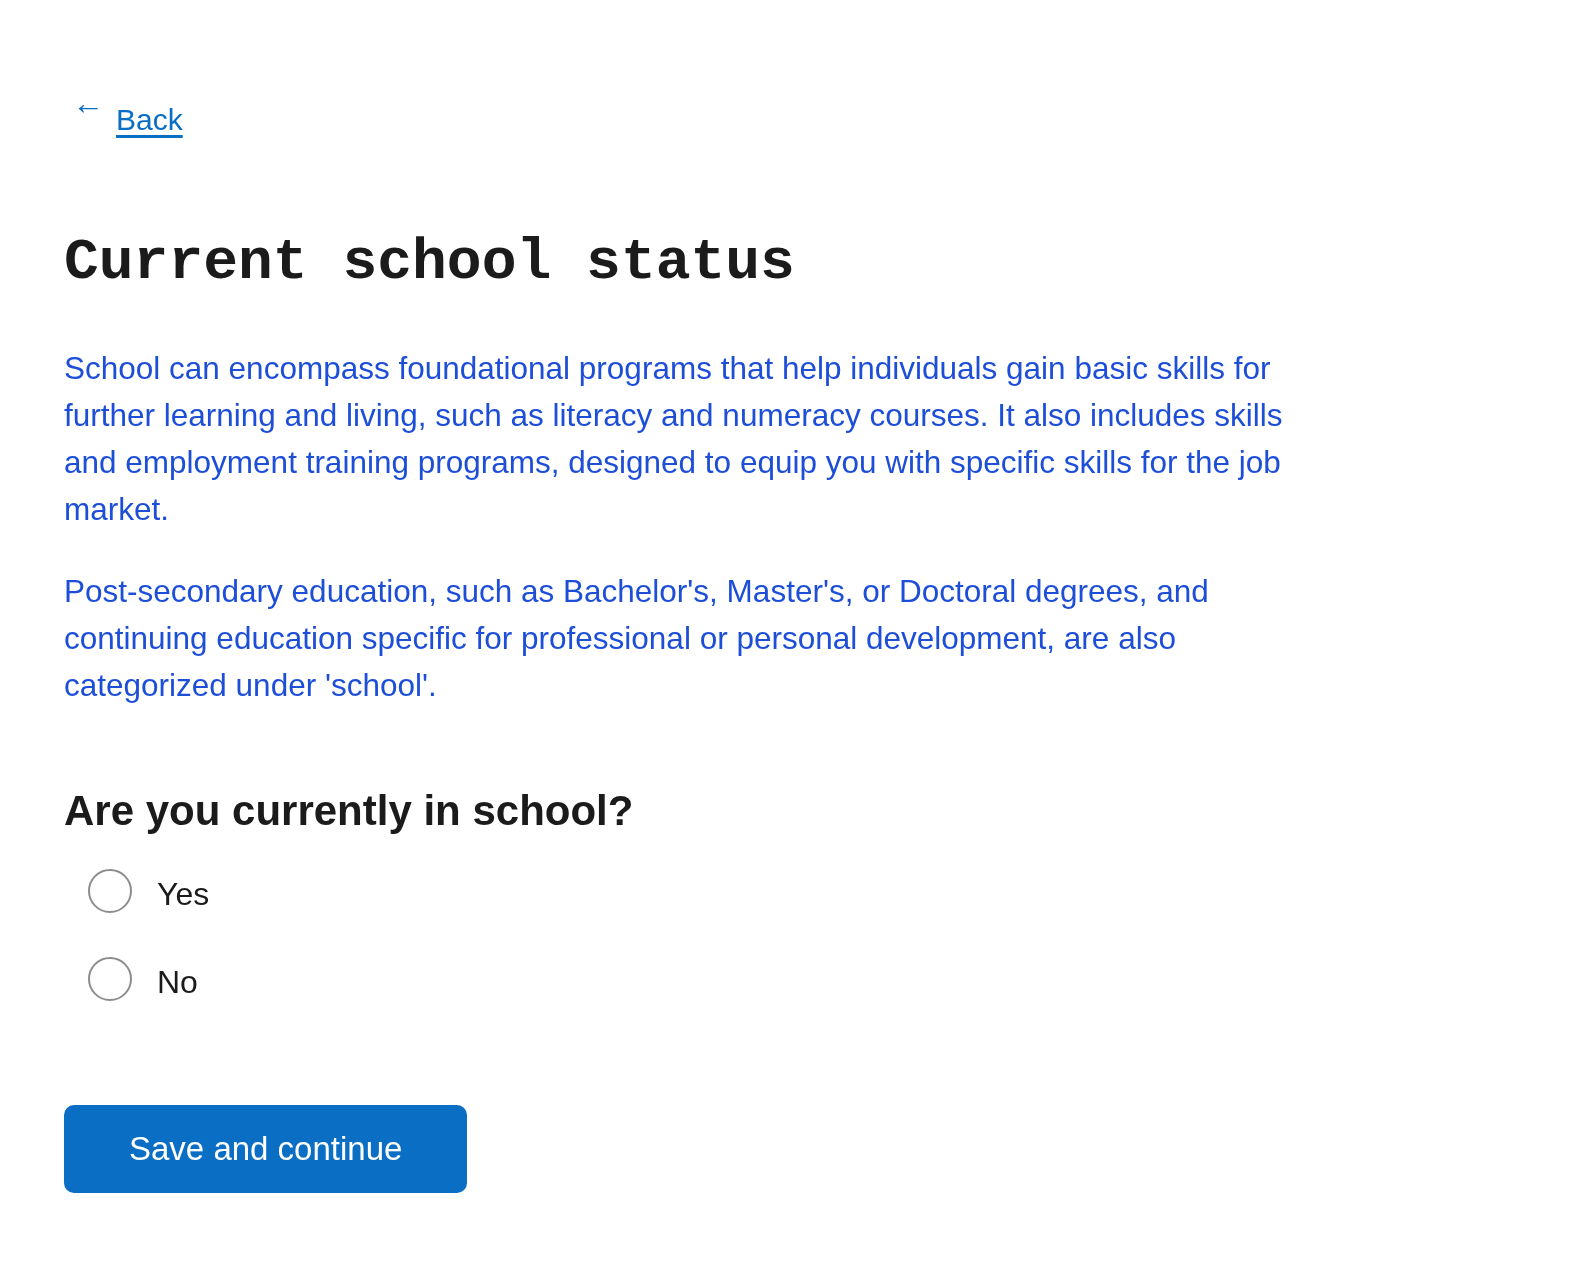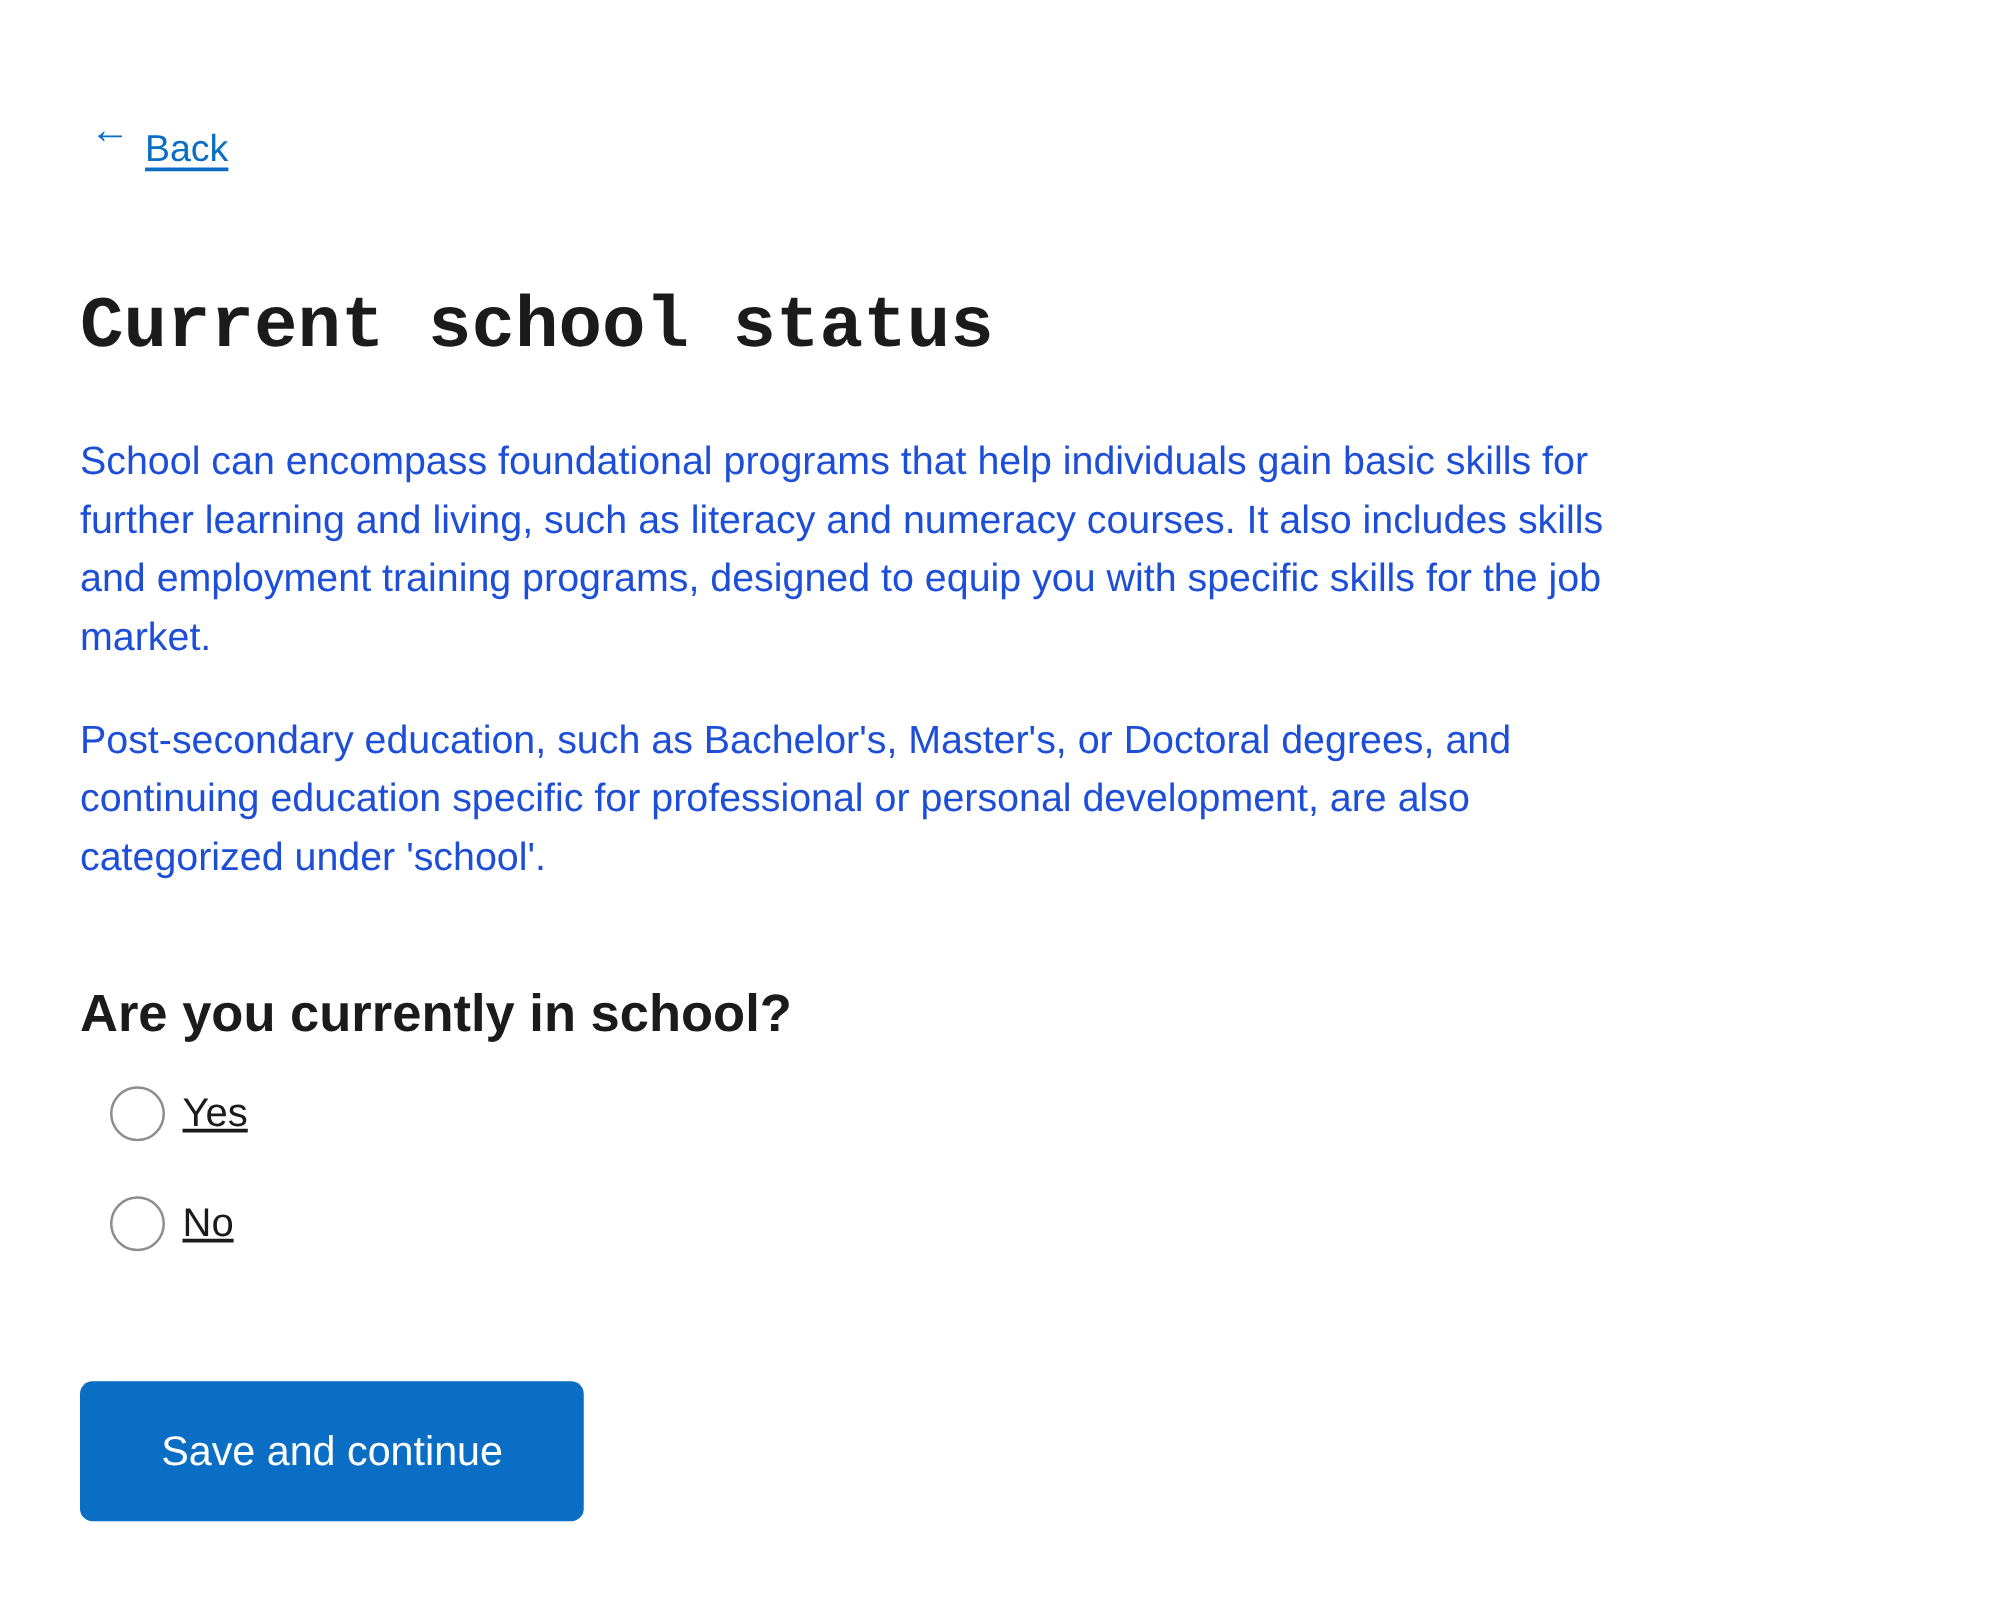--- a/index.html
+++ b/index.html
@@ -64,25 +64,24 @@
     font-weight: 700;
     margin: 78px 0 0 0;
     color: #1b1b1b;
   }
   
   .radio-group {
     margin-top: 34px;
   }
   .radio-row {
     display: flex;
-    align-items: center;
-    gap: 14px;
+    align-items: flex-end;
+    gap: 25px;
     margin: 0 0 44px 24px;
     cursor: pointer;
-    text-decoration: underline;
   }
   .radio-circle {
     width: 44px;
     height: 44px;
     border-radius: 50%;
     border: 2px solid #8d8d8d;
     background: #ffffff;
     flex: 0 0 auto;
   }
   .radio-label {
@@ -92,21 +91,21 @@
   
   .save-button {
     display: inline-block;
     margin-top: 60px;
     background: #0a6ec4;
     color: #ffffff;
     font-family: "Liberation Sans", sans-serif;
     font-size: 33px;
     border: none;
     border-radius: 10px;
-    padding: 37px 65px;
+    padding: 25px 65px;
     cursor: pointer;
   }
 </style>
 </head>
 <body>
 
 <div class="page">
 
   <a class="back-link" href="#">
     <span class="arrow">←</span>

